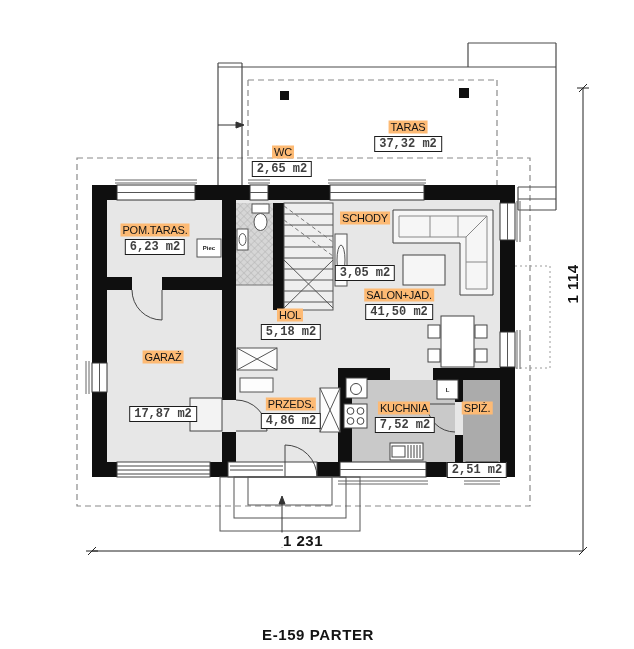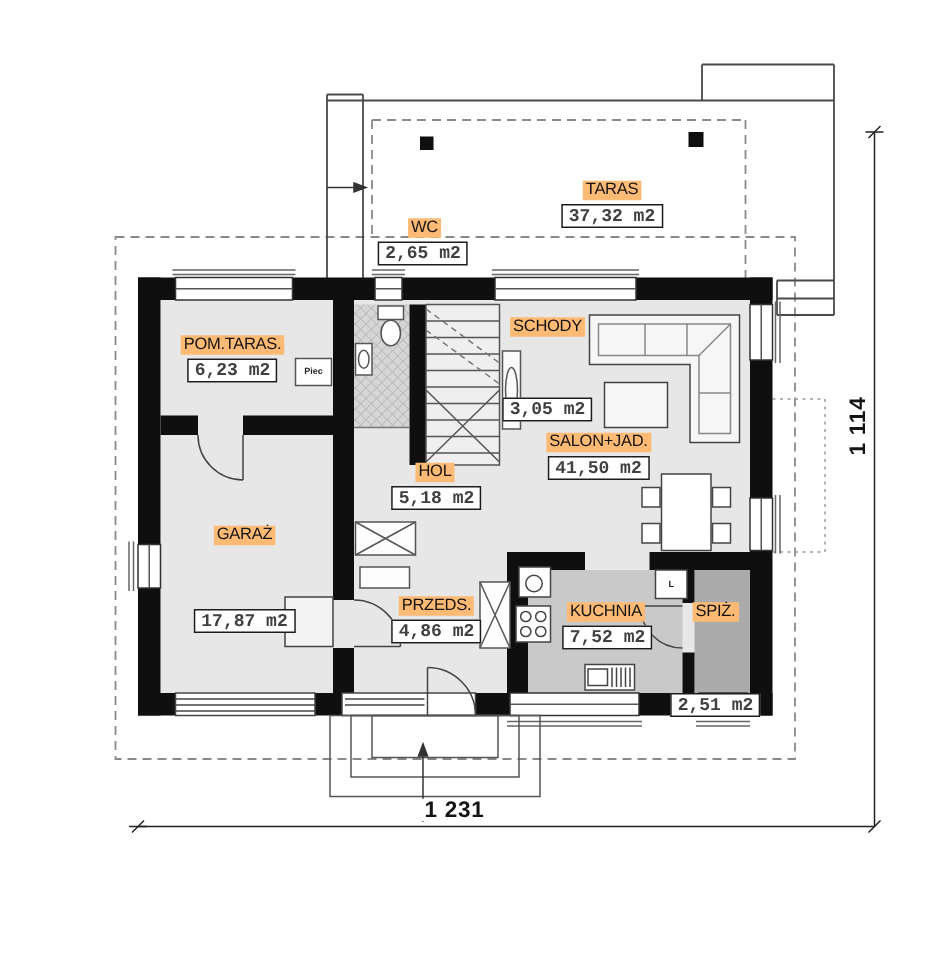--- a/index.html
+++ b/index.html
@@ -272,13 +272,14 @@
 
   <div class="room-label" style="left:477px;top:408px;">SPIŻ.</div>
   <div class="room-area" style="left:477px;top:425px;margin-top:45px;">2,51 m2</div>
 
   <div class="mini-label" style="left:209px;top:248px;">Piec</div>
   <div class="mini-label" style="left:447.5px;top:389.5px;">L</div>
 
   <div class="dim-label" style="left:303px;top:540px;">1 231</div>
   <div class="dim-label vert" style="left:572px;top:284px;">1 114</div>
 
+  <div class="plan-title" style="left:318px;top:634px;">E-159 PARTER</div>
 </div>
 
 </body></html>

